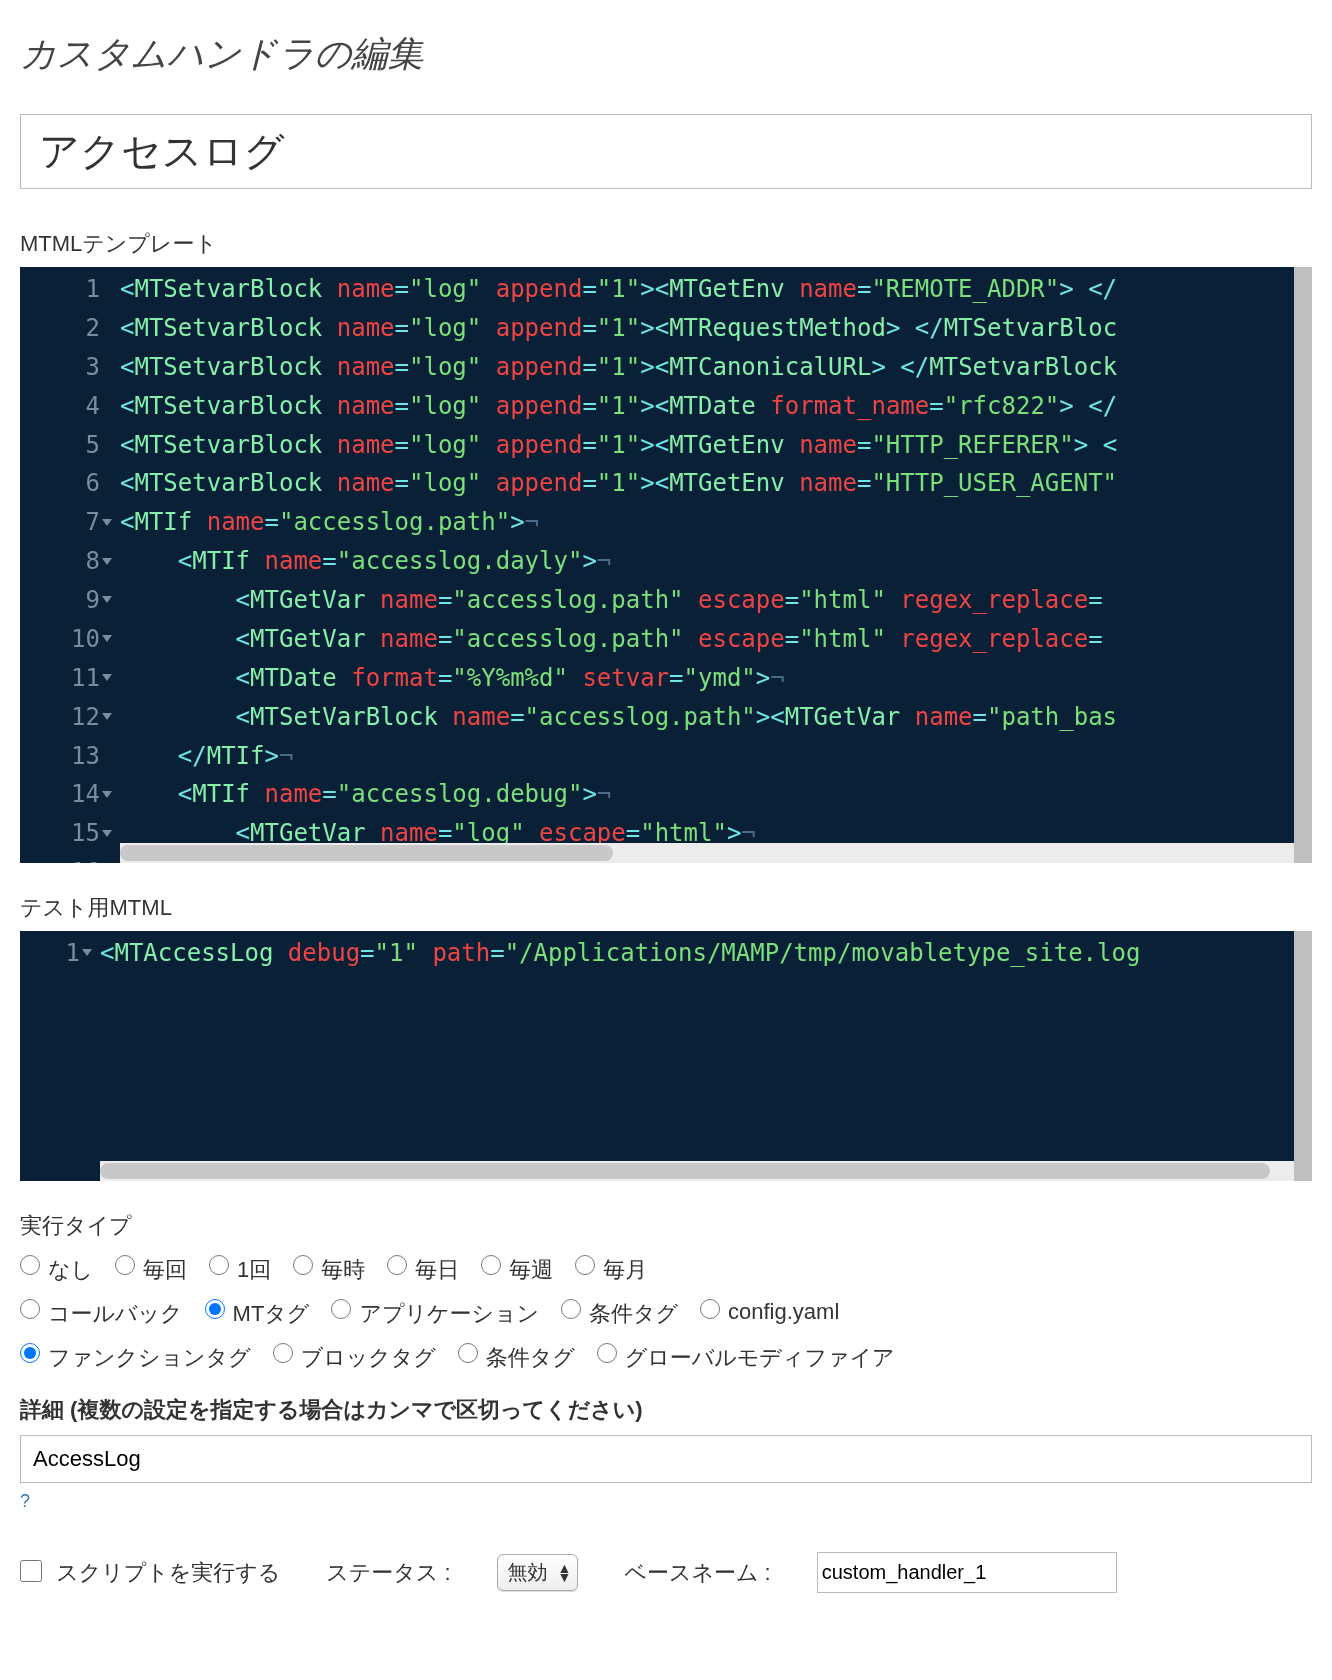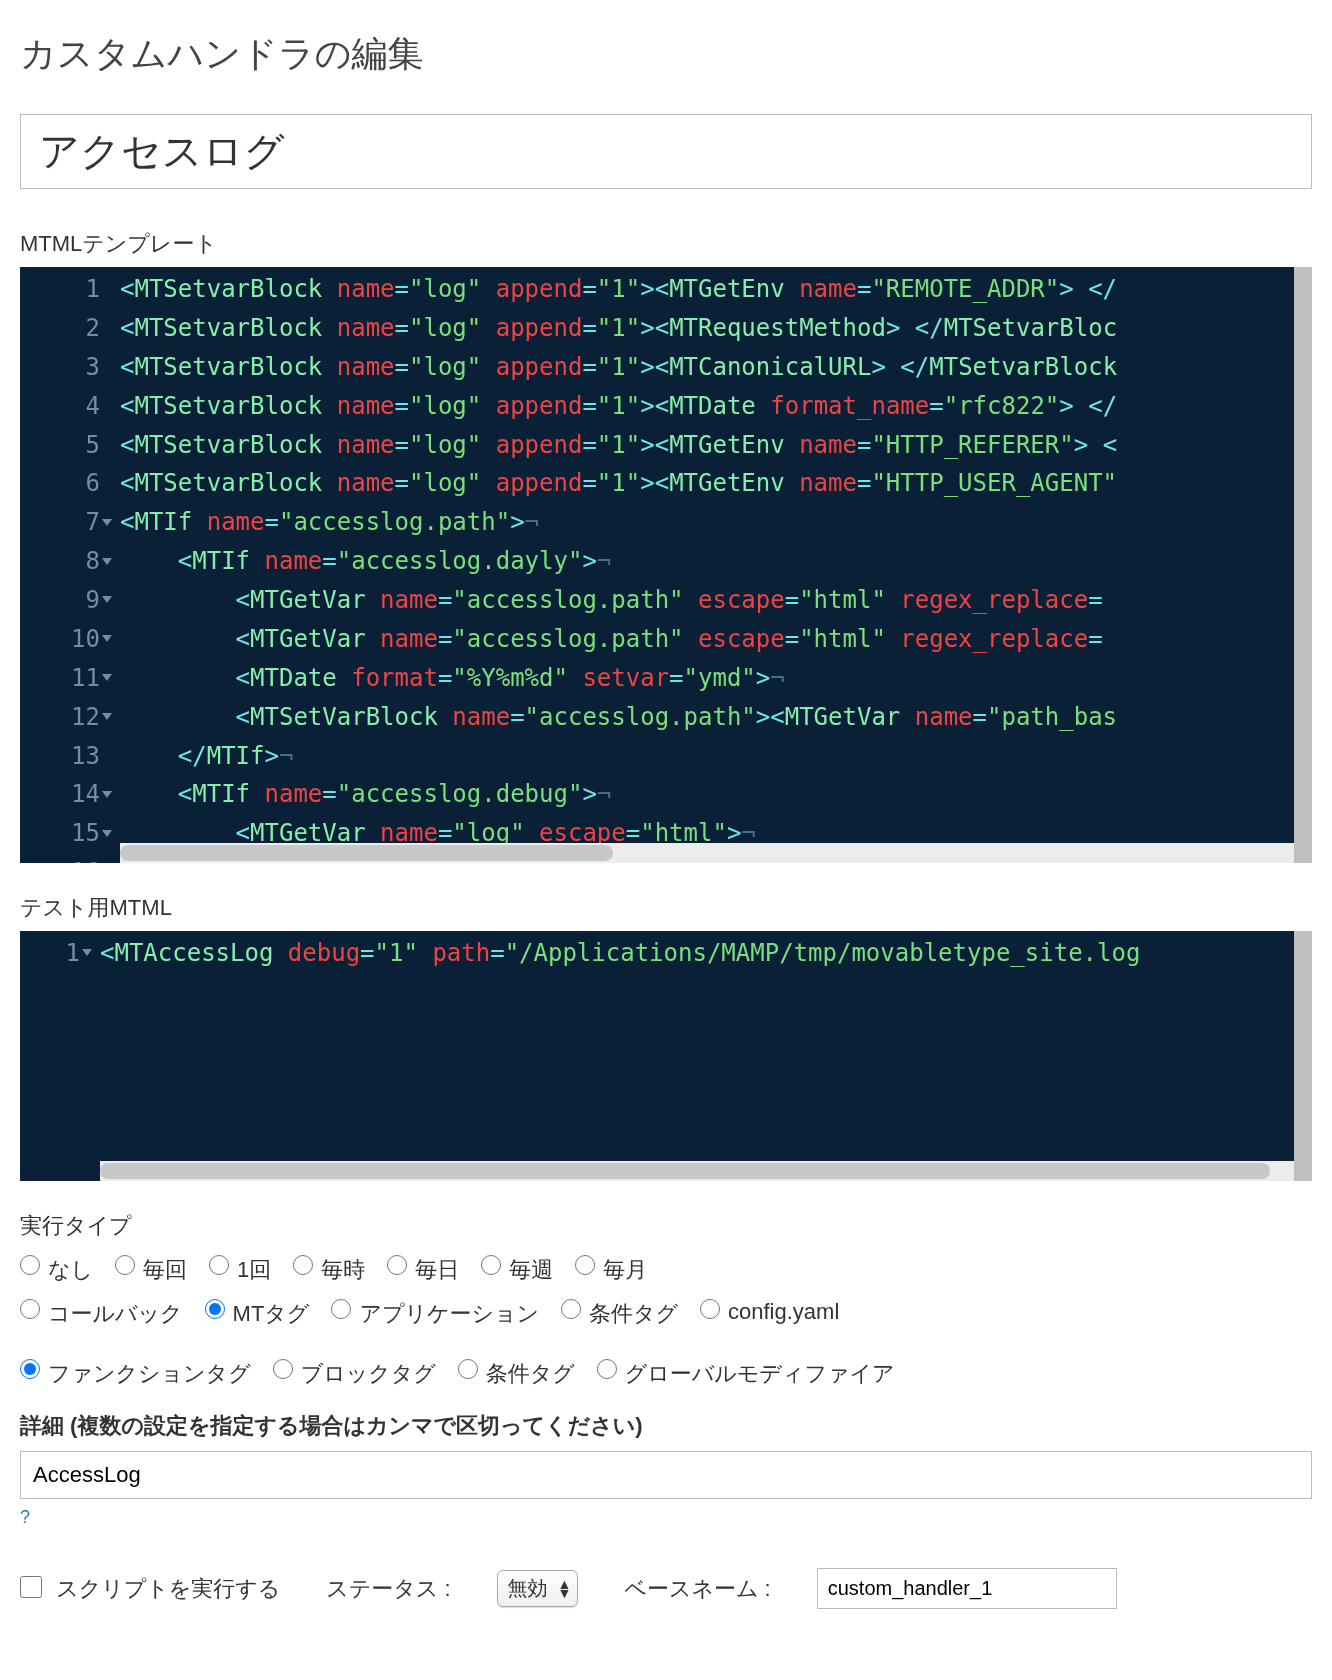--- a/index.html
+++ b/index.html
@@ -9,20 +9,21 @@
     color:#333;
     font-size:18px;
     width:1332px;
     padding:20px 20px 30px 20px;
   }
   h1.page-title {
     font-size:36px;
     font-weight:400;
     color:#444;
     margin: 10px 0 35px 0;
+    font-style: italic;
   }
   .big-input {
     width:100%;
     font-size:40px;
     font-weight:400;
     padding:14px 18px;
     border:1px solid #bbb;
     color:#333;
     background:#fff;
     margin-bottom:40px;
@@ -153,21 +154,21 @@
   }
   .select-wrap .arrows{
     margin-left:10px;
     font-size:14px;
     line-height:9px;
     color:#333;
   }
   .bn-input{
     width:300px;
     font-size:20px;
-    padding:8px 10px;
+    padding:8px 4px;
     border:1px solid #bbb;
   }
 </style>
 </head>
 <body>
 
 
 
 <h1 class="page-title">カスタムハンドラの編集</h1>
 
@@ -242,21 +243,21 @@
     </label><label>
       <input type="radio" name="g2" style="">
       <span>アプリケーション</span>
     </label><label>
       <input type="radio" name="g2" style="">
       <span>条件タグ</span>
     </label><label>
       <input type="radio" name="g2" style="">
       <span>config.yaml</span>
     </label></div>
-<div class="radio-row" id="row3" style="margin-top:30px"><label>
+<div class="radio-row" id="row3" style="margin-top:14px"><label>
       <input type="radio" name="g3" checked="" style="">
       <span>ファンクションタグ</span>
     </label><label>
       <input type="radio" name="g3" style="">
       <span>ブロックタグ</span>
     </label><label>
       <input type="radio" name="g3" style="">
       <span>条件タグ</span>
     </label><label>
       <input type="radio" name="g3" style="">

